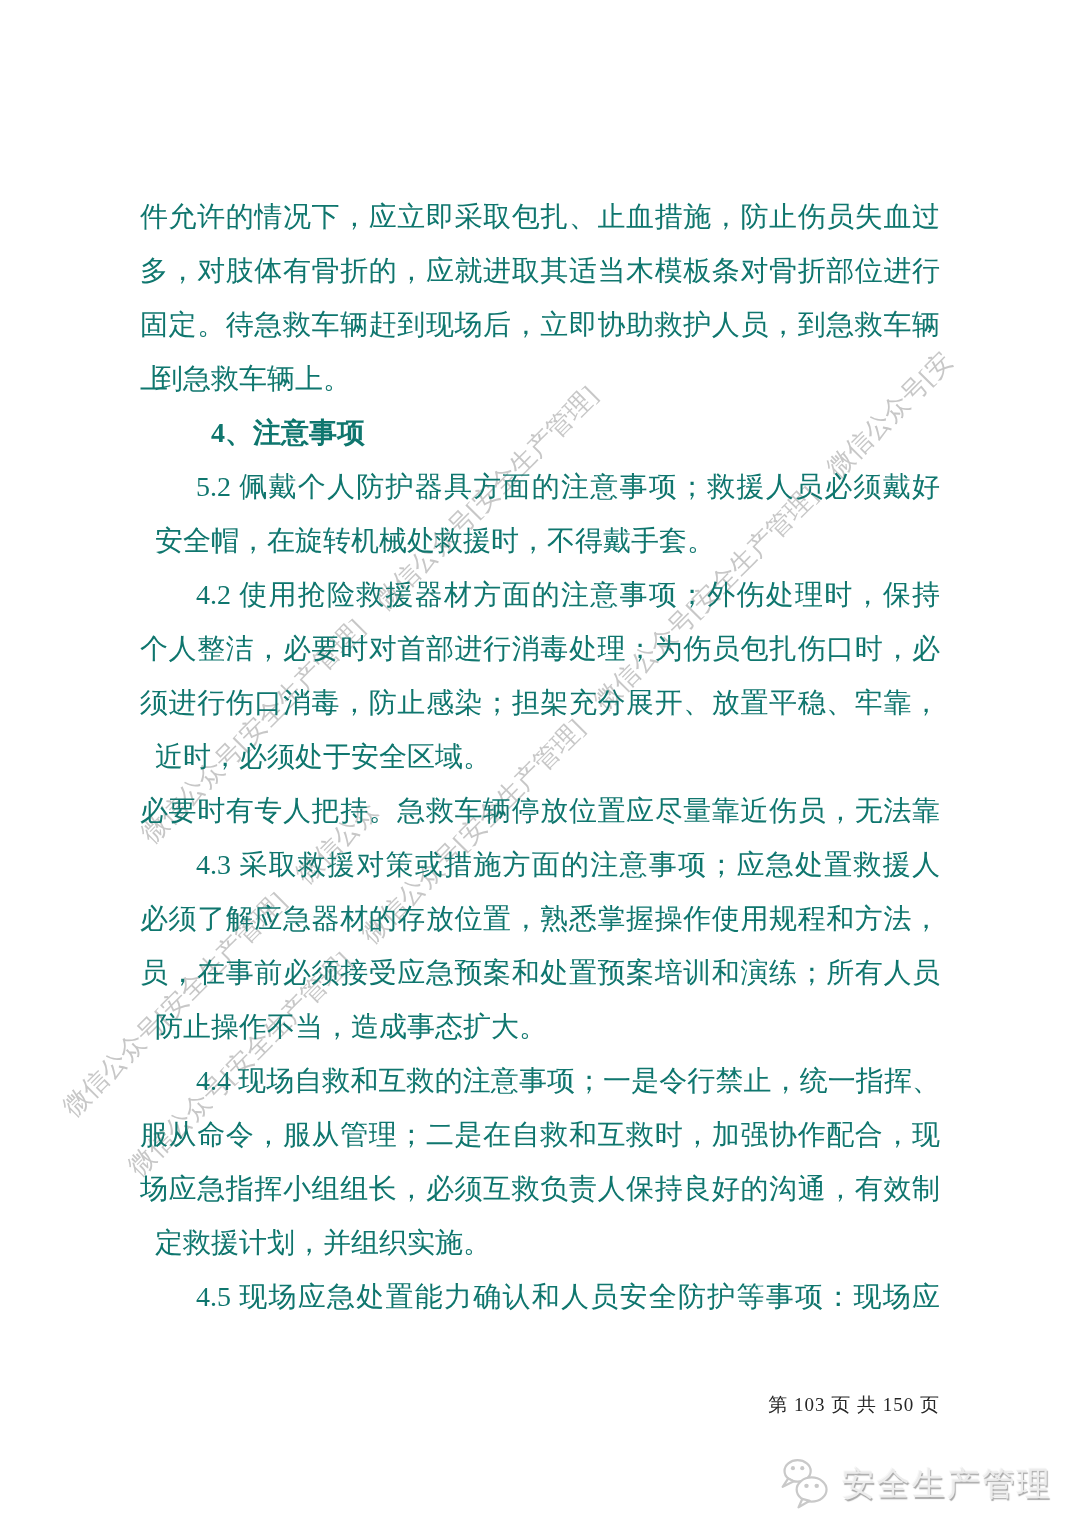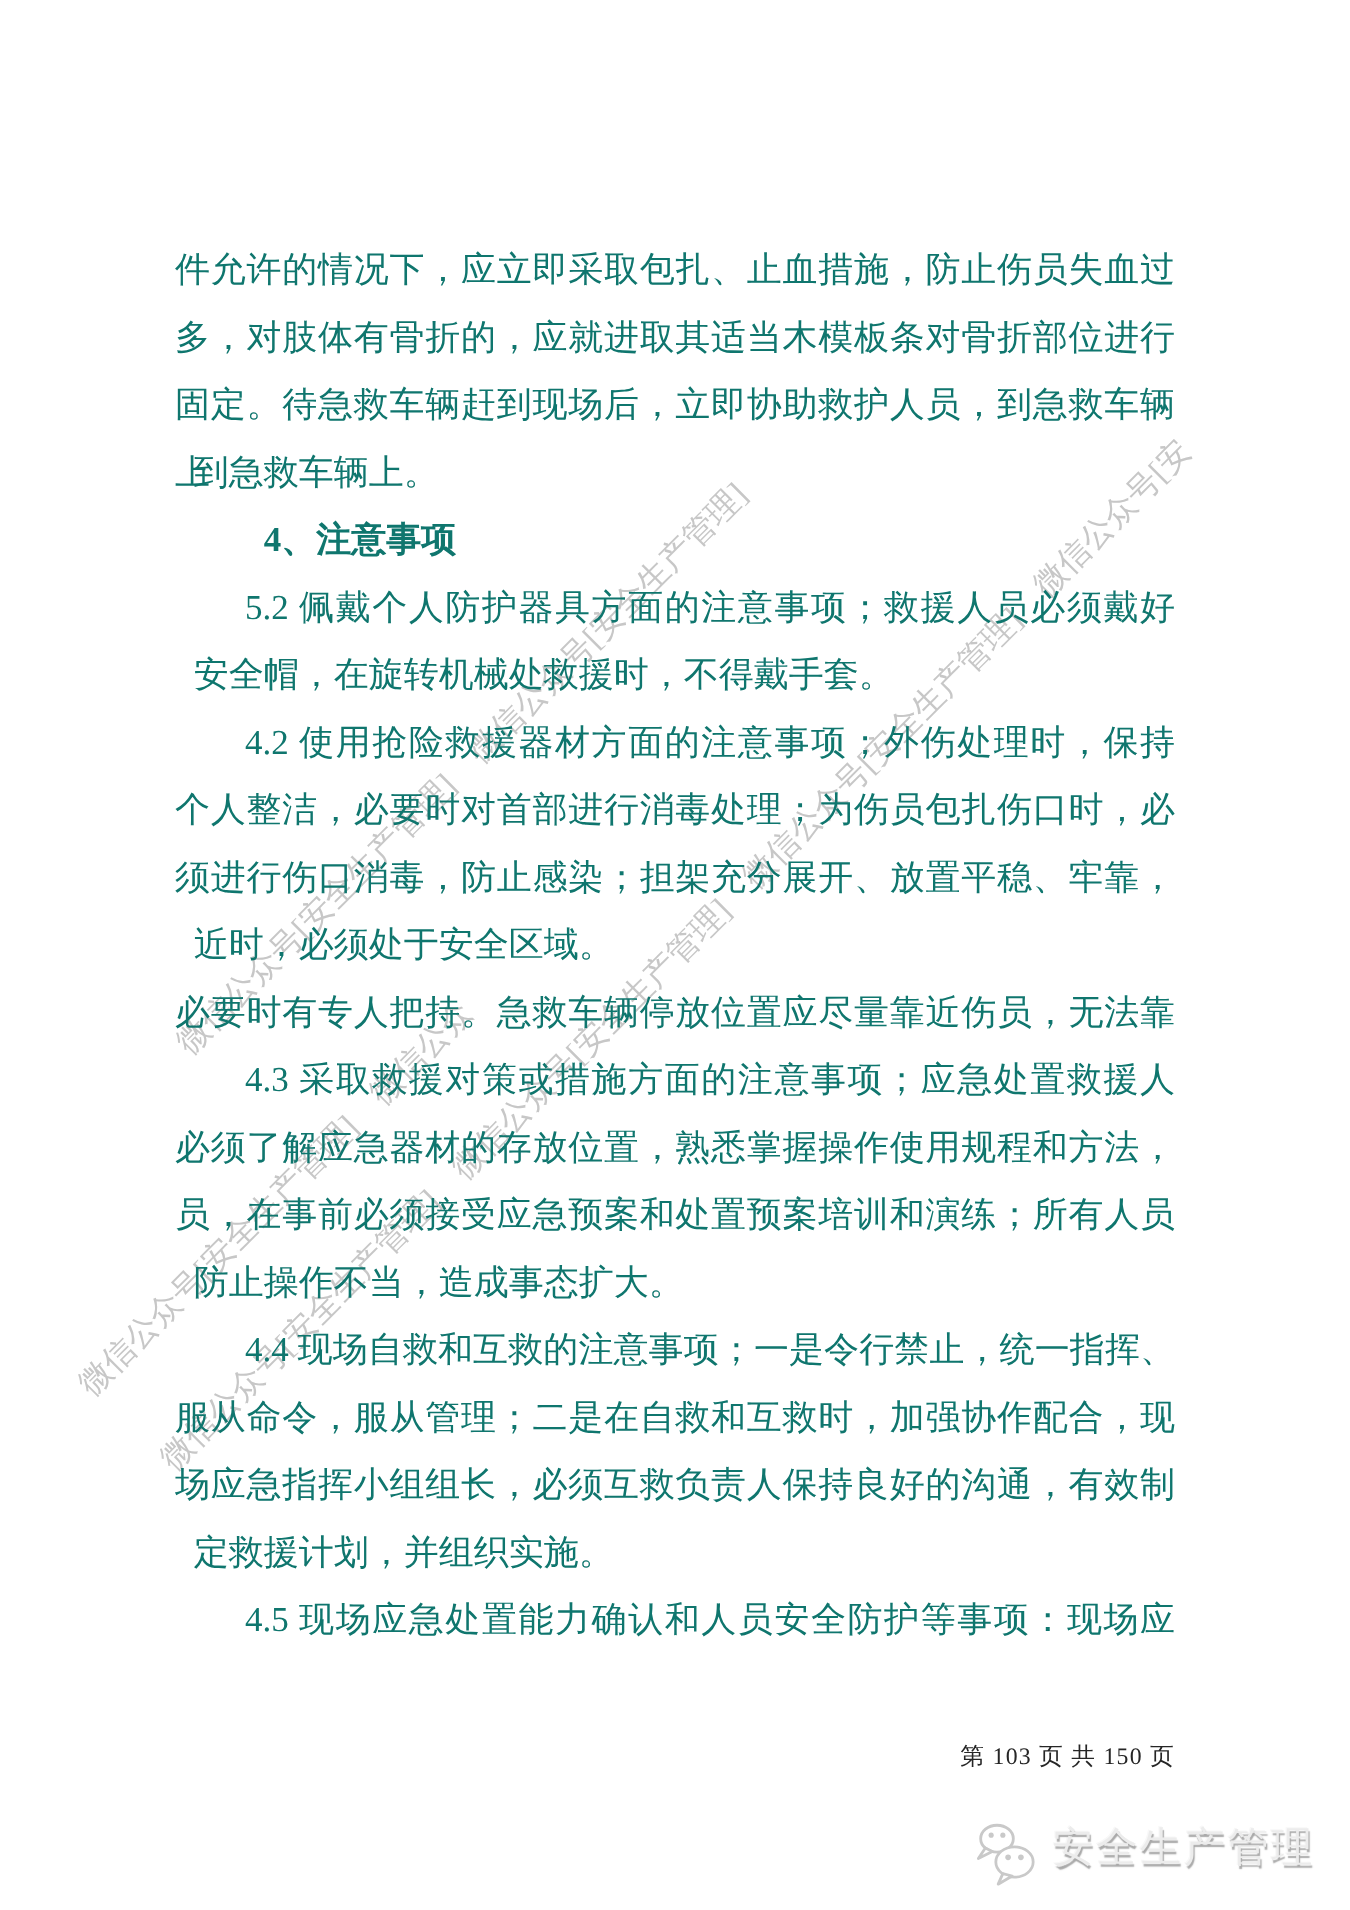--- a/index.html
+++ b/index.html
@@ -51,21 +51,21 @@
     font-size:19px;
     letter-spacing:1px;
     color:#262626;
   }
   
   .brand{
     position:absolute;
     z-index:2;
     right:28px;top:1456px;
     display:flex;
-    align-items:flex-start;
+    align-items:center;
     gap:8px;
   }
   .brand .label{
     font-size:33px;
     letter-spacing:2px;
     color:#ececec;
     text-shadow:1px 2px 1px #a8a8a8, -1px -1px 0 #f8f8f8;
   }
   .brand svg{display:block;}
 </style>

